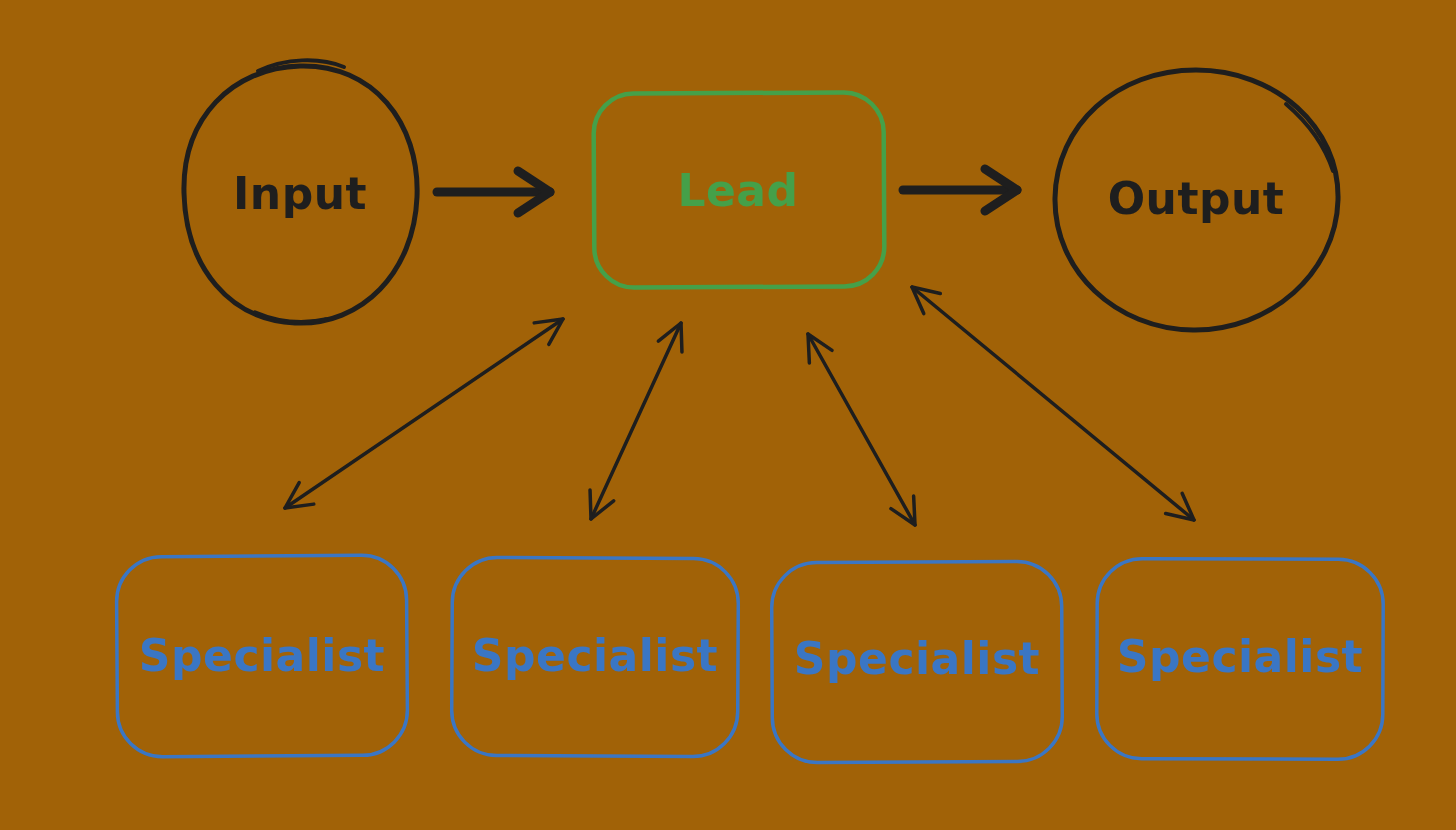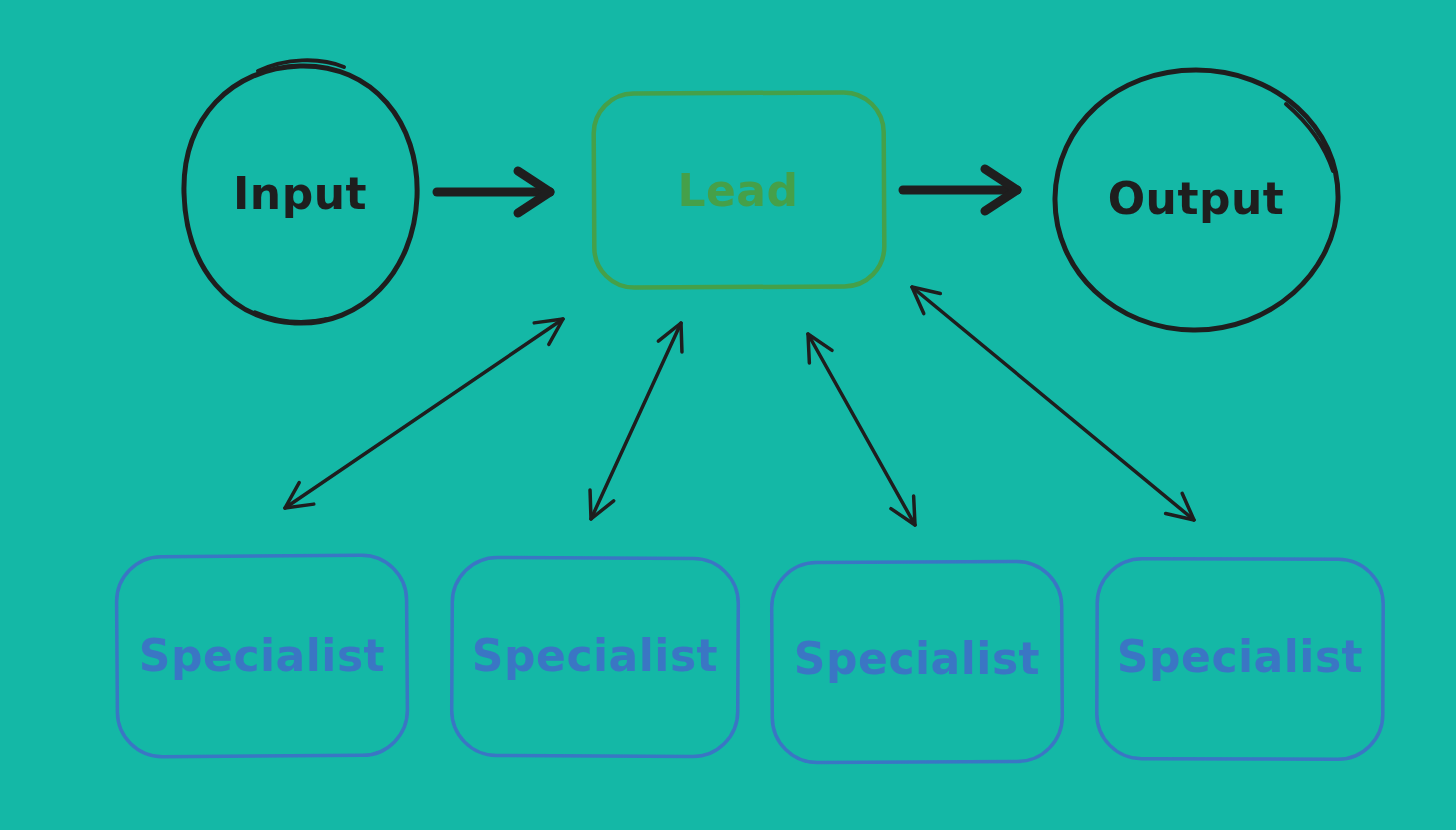--- a/index.html
+++ b/index.html
@@ -4,21 +4,21 @@
 <style>
   html, body {
     margin: 0;
     padding: 0;
     background: #ffffff;
   }
   .stage {
     position: relative;
     width: 1456px;
     height: 830px;
-    background: #14b8a6;
+    background: #a16207;
     overflow: hidden;
   }
   svg { display: block; }
   .node-label {
     font-family: "DejaVu Sans", "Liberation Sans", sans-serif;
     font-weight: 600;
     font-size: 44px;
     letter-spacing: 0.5px;
   }
   .shape { fill: none; stroke-linecap: round; stroke-linejoin: round; }

